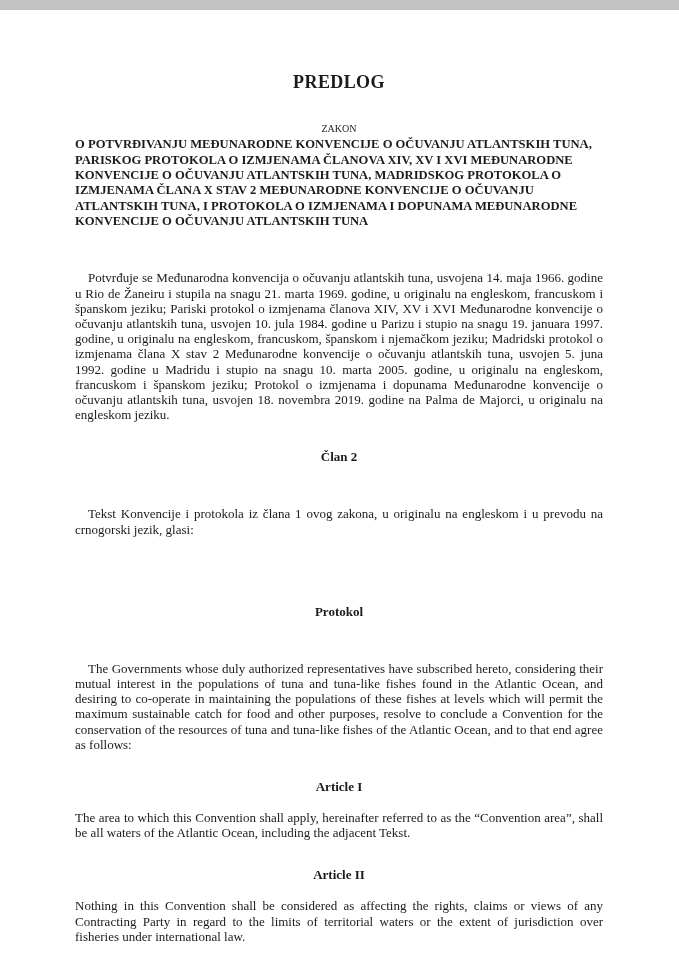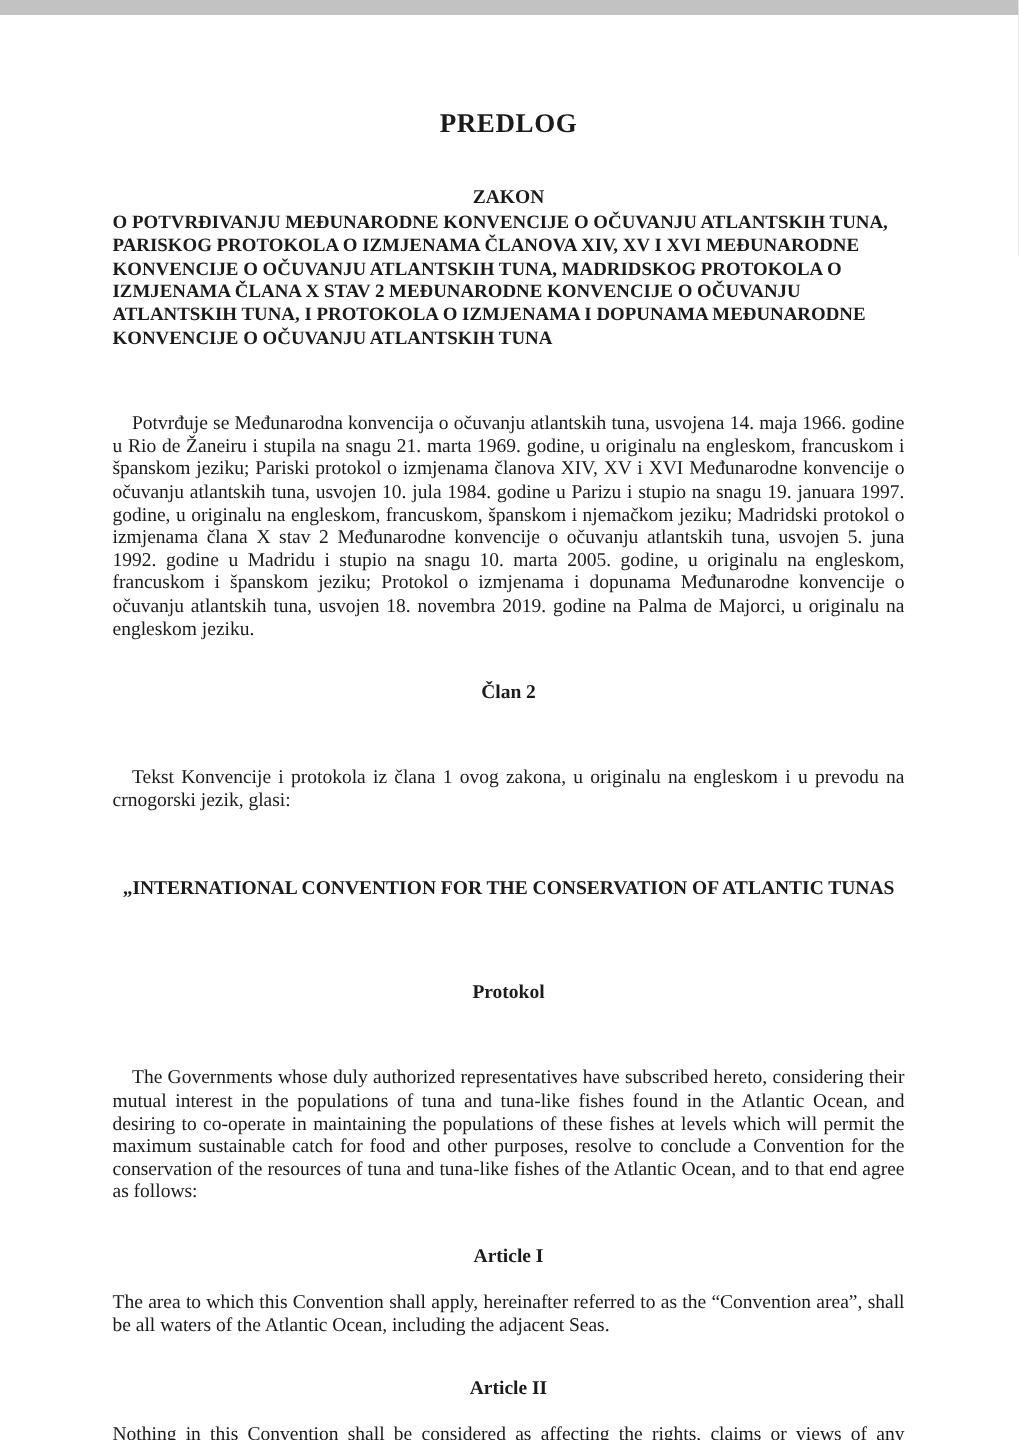--- a/index.html
+++ b/index.html
@@ -24,22 +24,22 @@
   }
   .doc-tag {
     text-align: center;
     font-weight: bold;
     font-size: 18px;
     letter-spacing: 0.4px;
     margin-bottom: 30px;
   }
   .law-title {
     text-align: center;
-    font-weight: bold;
-    font-size: 13px;
+    font-weight: normal;
+    font-size: 10px;
     line-height: 1.22;
     margin-bottom: 2px;
   }
   .law-subtitle {
     text-align: left;
     font-weight: bold;
     font-size: 12.6px;
     line-height: 1.22;
   }
   .heading {
@@ -74,26 +74,25 @@
   <div class="doc-tag">PREDLOG</div>
 
   <div class="law-title">ZAKON</div>
   <div class="law-subtitle">O POTVRĐIVANJU MEĐUNARODNE KONVENCIJE O OČUVANJU ATLANTSKIH TUNA, PARISKOG PROTOKOLA O IZMJENAMA ČLANOVA XIV, XV I XVI MEĐUNARODNE KONVENCIJE O OČUVANJU ATLANTSKIH TUNA, MADRIDSKOG PROTOKOLA O IZMJENAMA ČLANA X STAV 2 MEĐUNARODNE KONVENCIJE O OČUVANJU ATLANTSKIH TUNA, I PROTOKOLA O IZMJENAMA I DOPUNAMA MEĐUNARODNE KONVENCIJE O OČUVANJU ATLANTSKIH TUNA</div>
 
   <p class="para indent">Potvrđuje se Međunarodna konvencija o očuvanju atlantskih tuna, usvojena 14. maja 1966. godine u Rio de Žaneiru i stupila na snagu 21. marta 1969. godine, u originalu na engleskom, francuskom i španskom jeziku; Pariski protokol o izmjenama članova XIV, XV i XVI Međunarodne konvencije o očuvanju atlantskih tuna, usvojen 10. jula 1984. godine u Parizu i stupio na snagu 19. januara 1997. godine, u originalu na engleskom, francuskom, španskom i njemačkom jeziku; Madridski protokol o izmjenama člana X stav 2 Međunarodne konvencije o očuvanju atlantskih tuna, usvojen 5. juna 1992. godine u Madridu i stupio na snagu 10. marta 2005. godine, u originalu na engleskom, francuskom i španskom jeziku; Protokol o izmjenama i dopunama Međunarodne konvencije o očuvanju atlantskih tuna, usvojen 18. novembra 2019. godine na Palma de Majorci, u originalu na engleskom jeziku.</p>
 
   <div class="heading">Član 2</div>
   <p class="para indent">Tekst Konvencije i protokola iz člana 1 ovog zakona, u originalu na engleskom i u prevodu na crnogorski jezik, glasi:</p>
 
-  <div class="convention-title">„INTERNATIONAL CONVENTION FOR THE CONSERVATION OF ATLANTIC TUNAS</div>
 
   <div class="spacer-lg"></div>
 
   <div class="heading">Protokol</div>
   <p class="para indent">The Governments whose duly authorized representatives have subscribed hereto, considering their mutual interest in the populations of tuna and tuna-like fishes found in the Atlantic Ocean, and desiring to co-operate in maintaining the populations of these fishes at levels which will permit the maximum sustainable catch for food and other purposes, resolve to conclude a Convention for the conservation of the resources of tuna and tuna-like fishes of the Atlantic Ocean, and to that end agree as follows:</p>
 
   <div class="heading">Article I</div>
-  <p class="para">The area to which this Convention shall apply, hereinafter referred to as the “Convention area”, shall be all waters of the Atlantic Ocean, including the adjacent Seas.</p>
+  <p class="para">The area to which this Convention shall apply, hereinafter referred to as the “Convention area”, shall be all waters of the Atlantic Ocean, including the adjacent Tekst.</p>
 
   <div class="heading">Article II</div>
   <p class="para">Nothing in this Convention shall be considered as affecting the rights, claims or views of any Contracting Party in regard to the limits of territorial waters or the extent of jurisdiction over fisheries under international law.</p>
 
 </div>
 
 </body></html>

